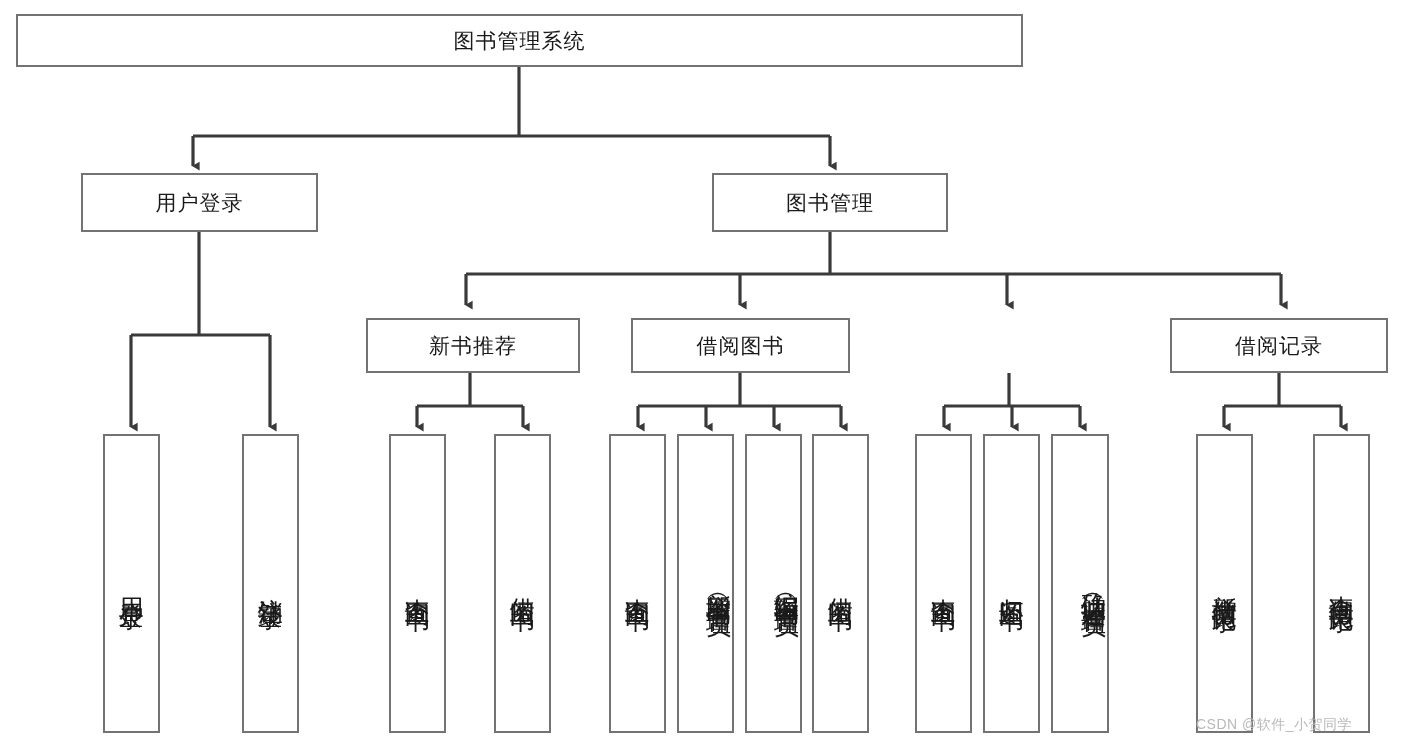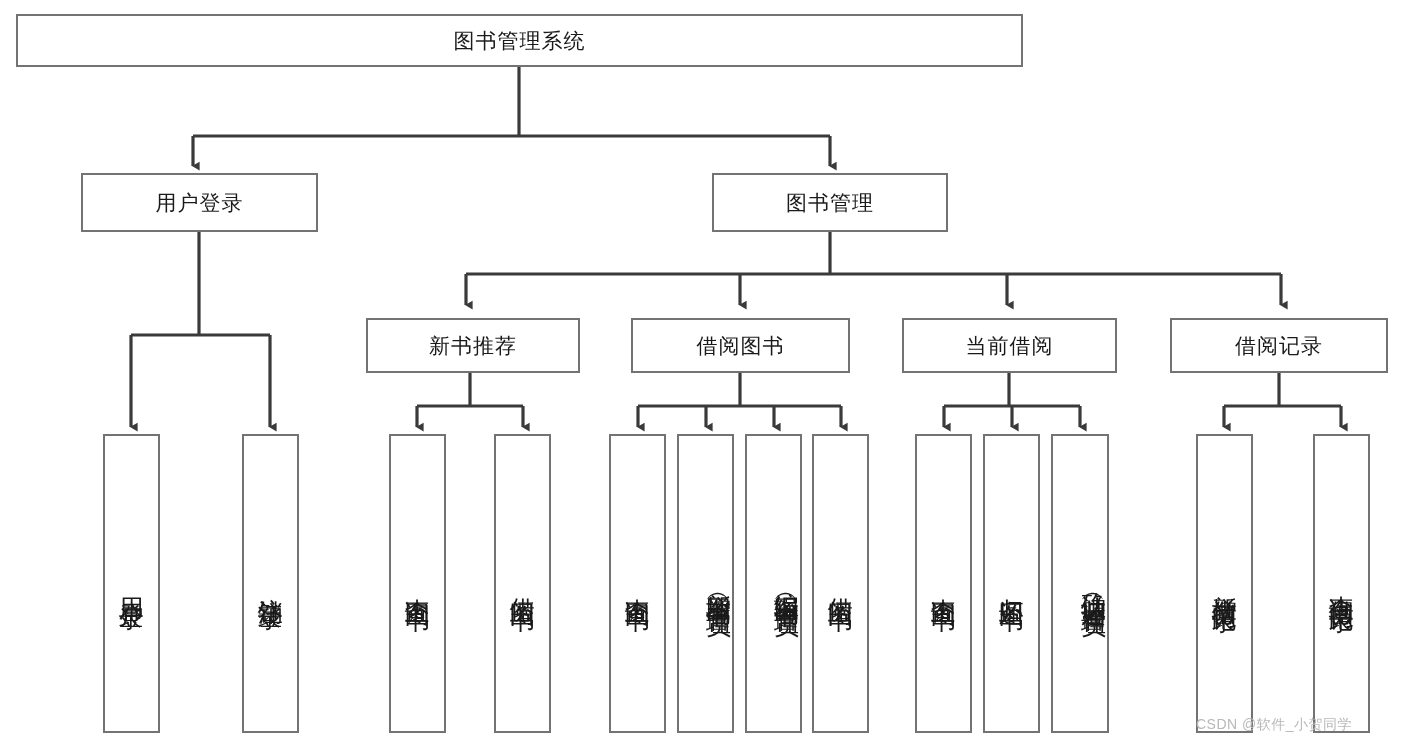--- a/index.html
+++ b/index.html
@@ -133,23 +133,20 @@
   </div>
 
   <div class="node node-h" style="left:366px; top:318px; width:214px; height:55px;">
     <span>新书推荐</span>
   </div>
 
   <div class="node node-h" style="left:631px; top:318px; width:219px; height:55px;">
     <span>借阅图书</span>
   </div>
 
-  <div class="node node-h" style="left:902px; top:318px; width:215px; height:55px;">
-    <span>当前借阅</span>
-  </div>
 
   <div class="node node-h" style="left:1170px; top:318px; width:218px; height:55px;">
     <span>借阅记录</span>
   </div>
 
   <div class="node node-v short" style="left:103px; top:434px; width:57px; height:299px;">
     <span>用户登录</span>
   </div>
 
   <div class="node node-v short" style="left:242px; top:434px; width:57px; height:299px;">

